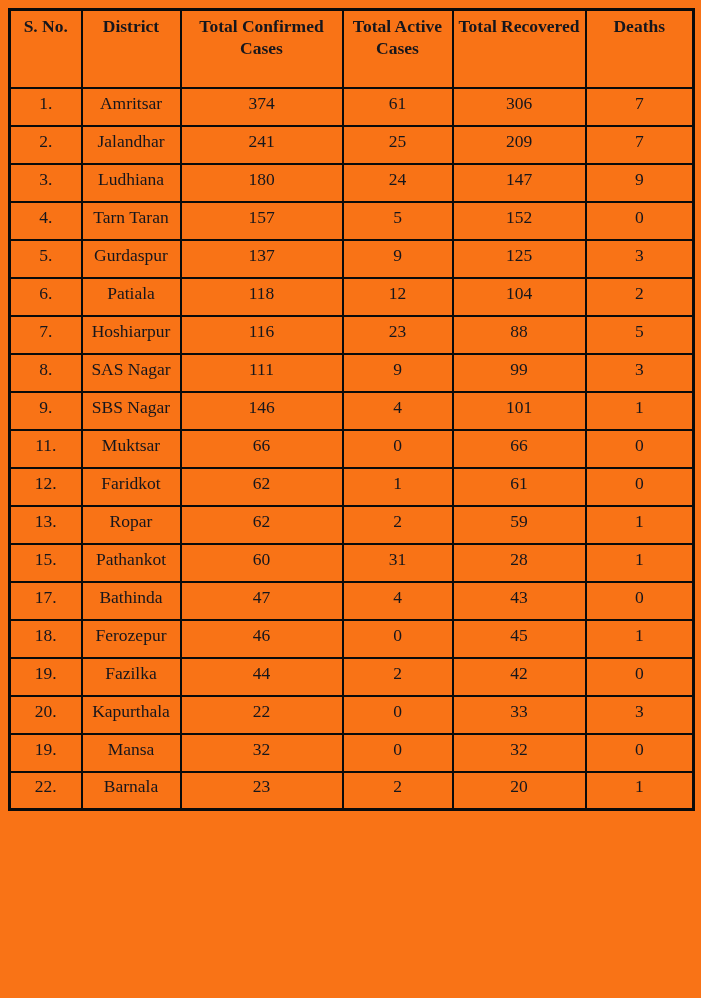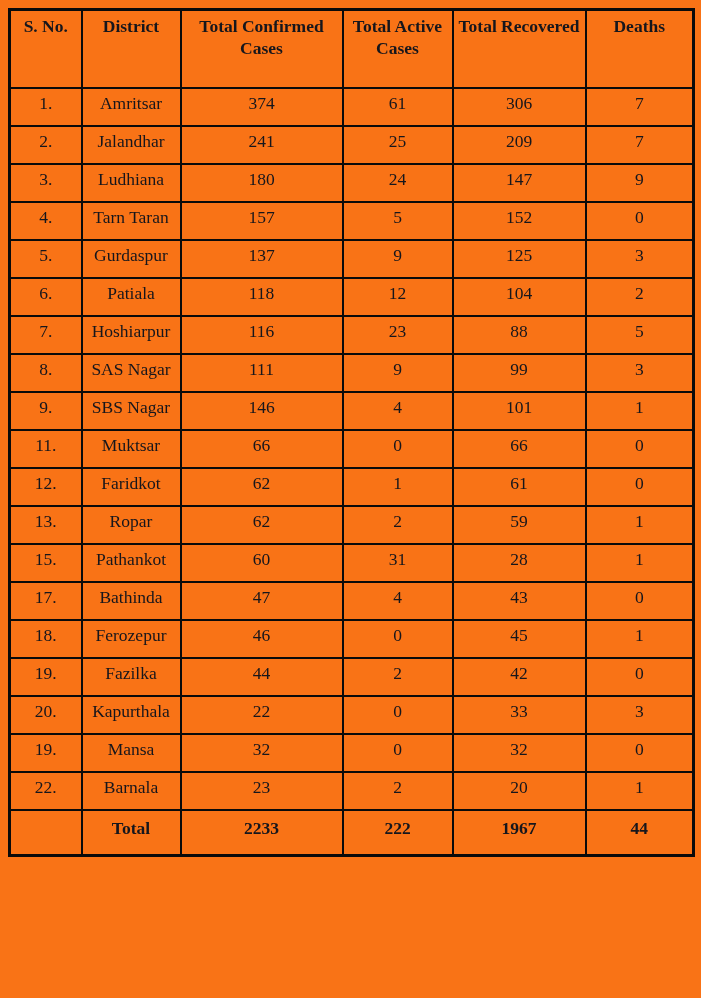--- a/index.html
+++ b/index.html
@@ -223,23 +223,15 @@
           <td>0</td>
         </tr>
         <tr>
           <td>22.</td>
           <td>Barnala</td>
           <td>23</td>
           <td>2</td>
           <td>20</td>
           <td>1</td>
         </tr>
-        <tr class="total-row">
-          <td></td>
-          <td>Total</td>
-          <td>2233</td>
-          <td>222</td>
-          <td>1967</td>
-          <td>44</td>
-        </tr>
       </tbody>
   </table>
 </div>
 
 </body></html>

